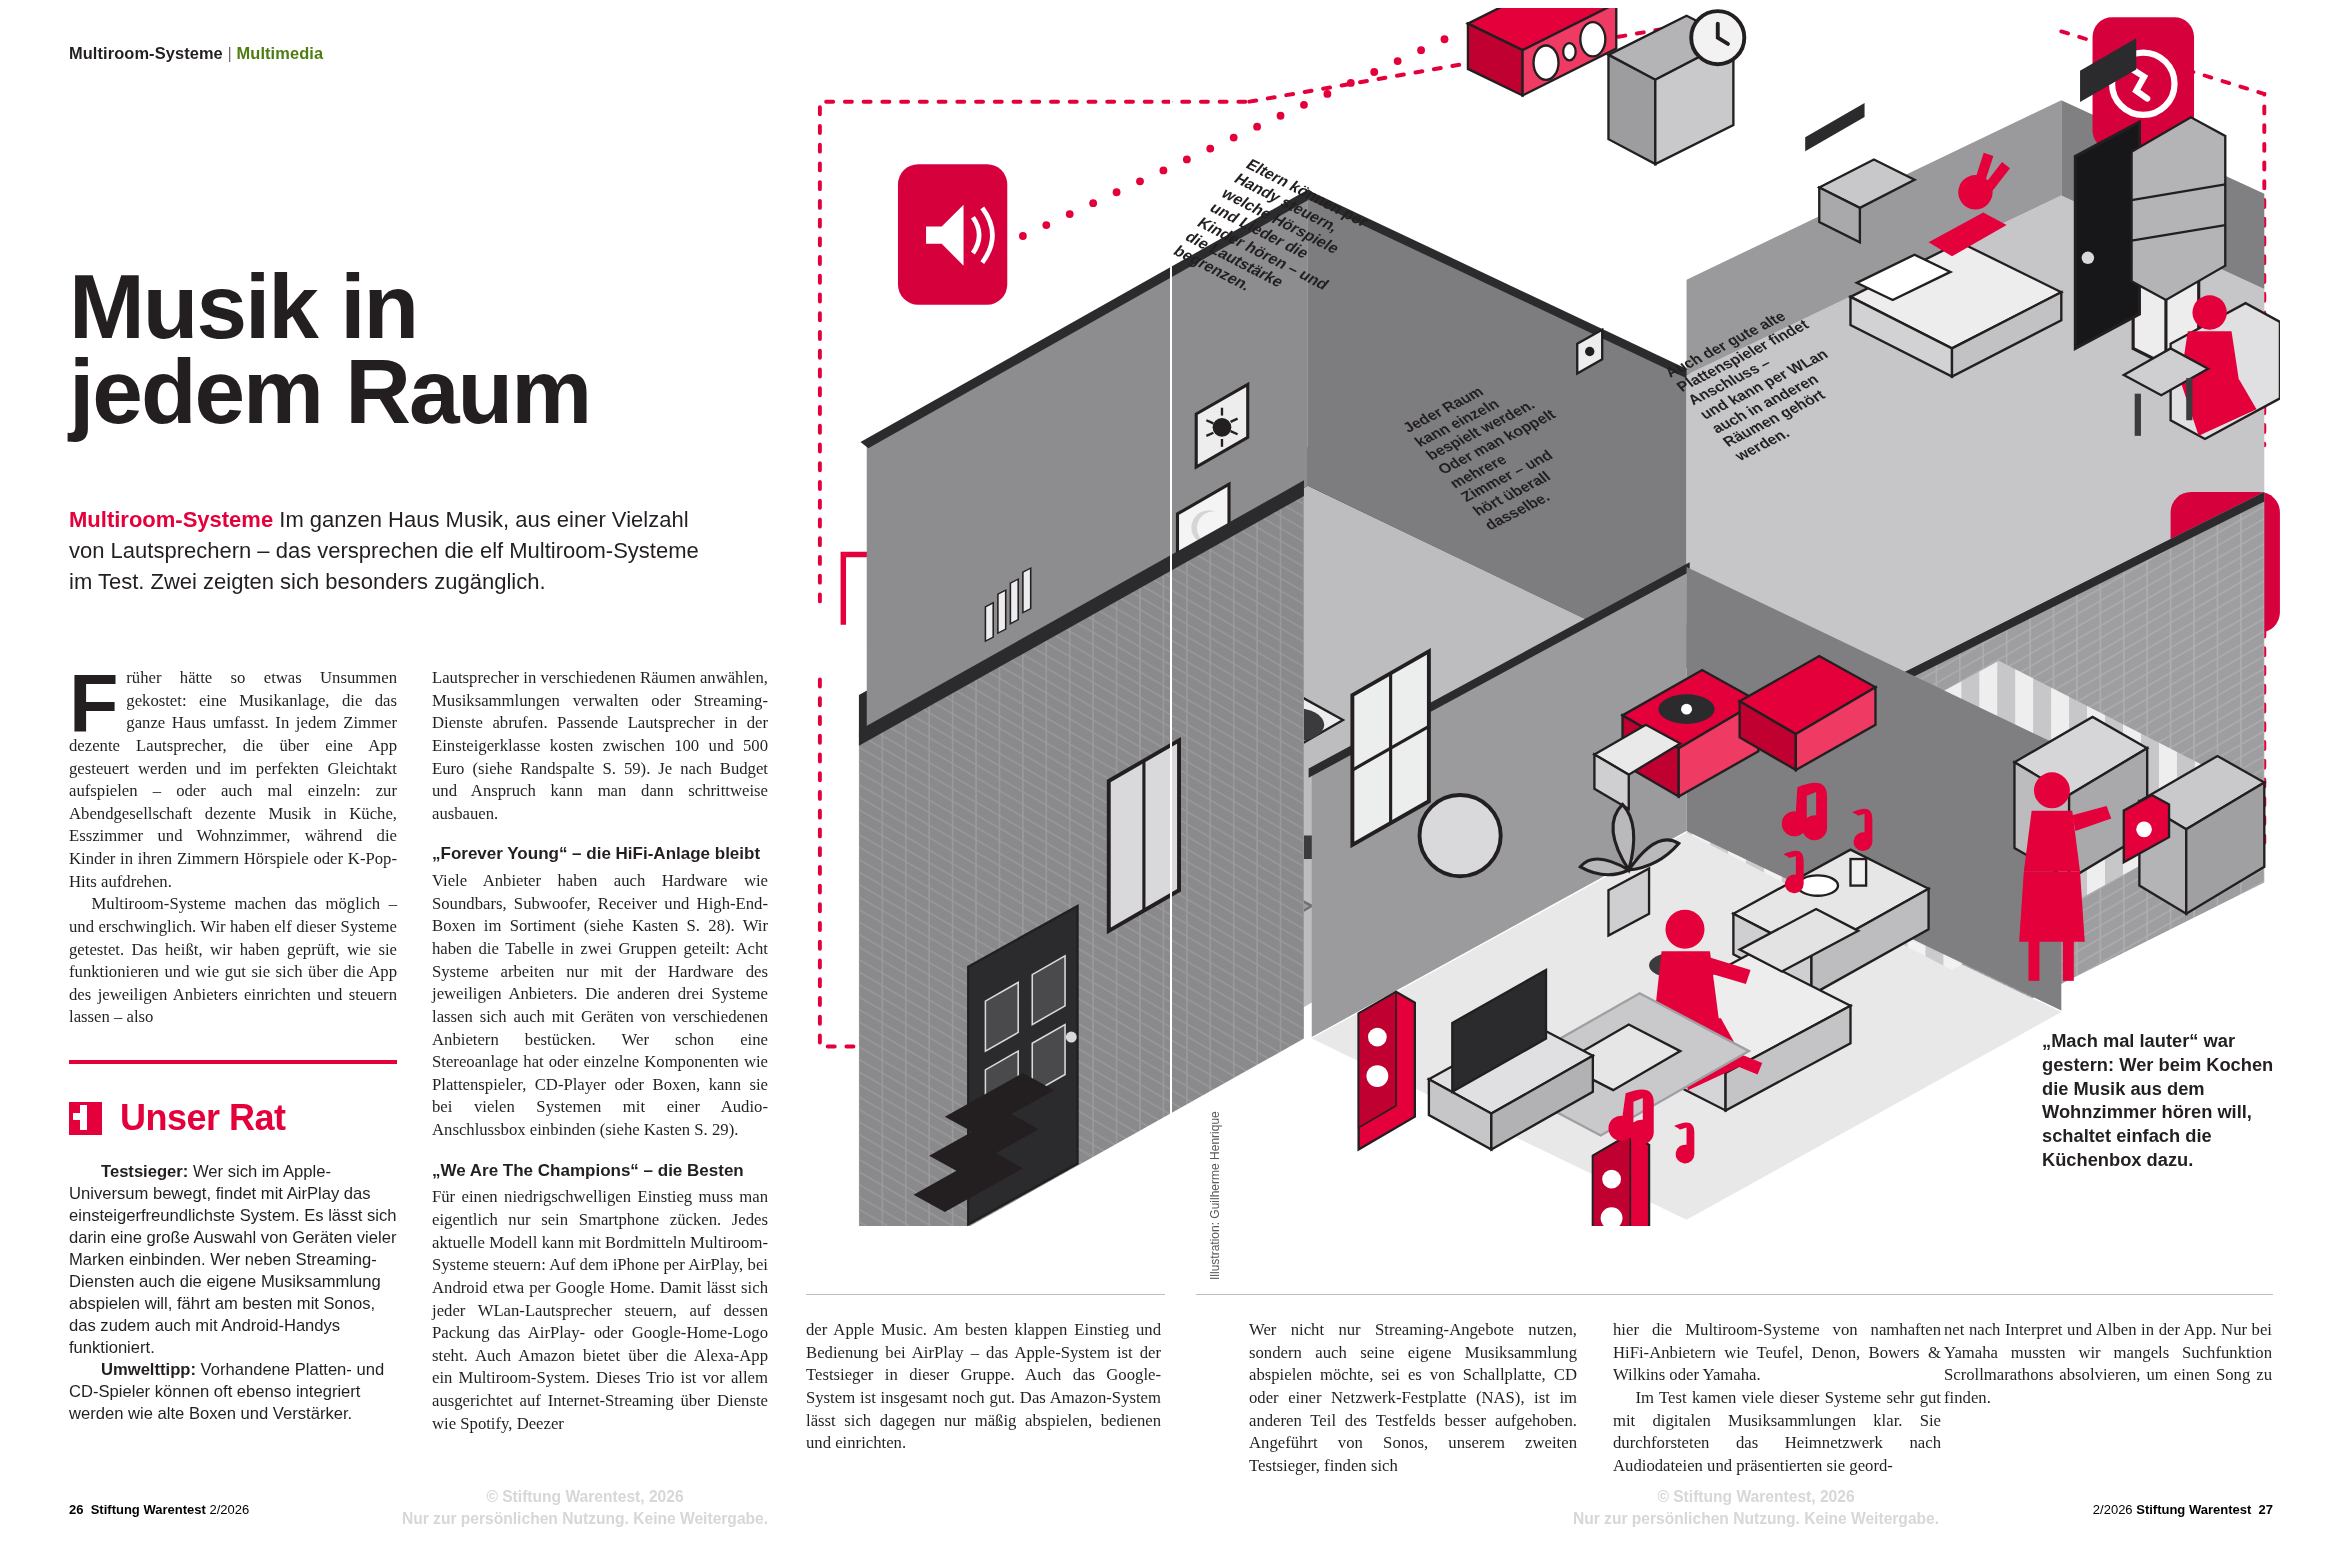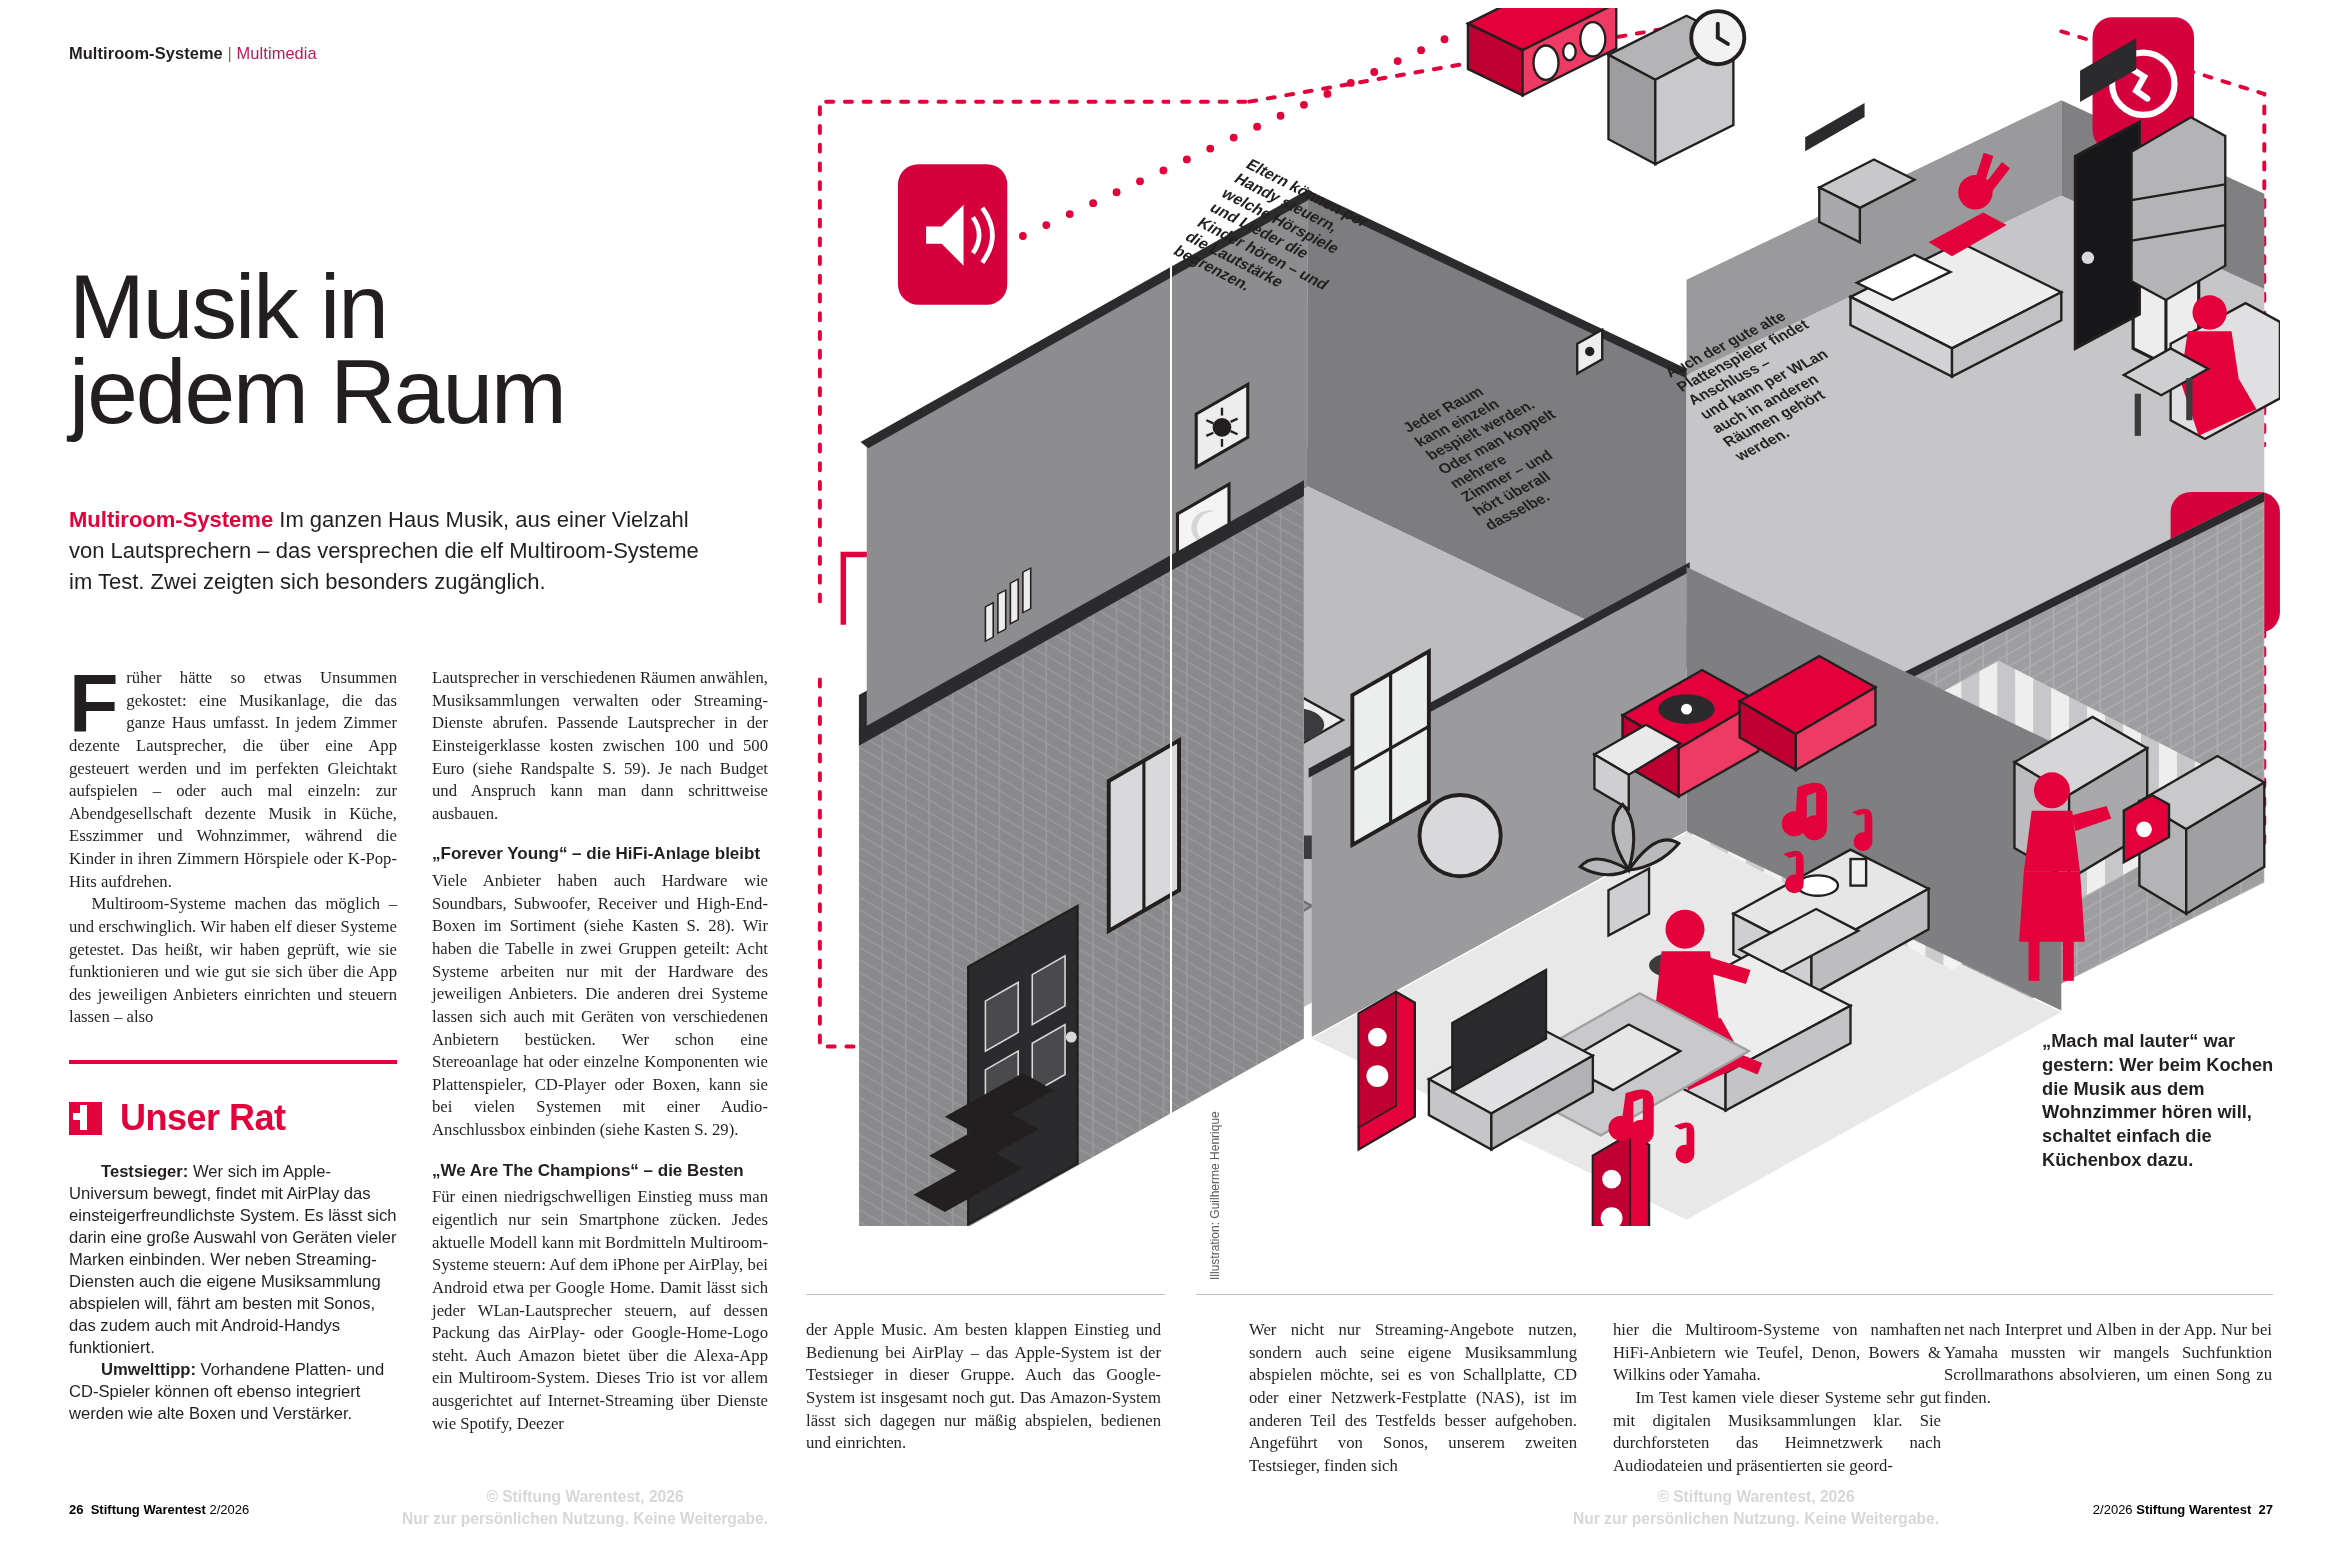--- a/index.html
+++ b/index.html
@@ -3,25 +3,25 @@
 <meta charset="utf-8">
 <style>
   html,body{margin:0;padding:0;background:#fff;}
   body{width:2342px;height:1561px;overflow:hidden;font-family:"Liberation Sans",sans-serif;color:#231f20;}
   .page{position:relative;width:2342px;height:1561px;background:#fff;}
 
   
   .runhead{position:absolute;left:69px;top:44px;font-size:16.4px;letter-spacing:0.1px;}
   .runhead b{font-weight:700;}
   .runhead .sep{color:#6d6e71;padding:0 4.7px;font-weight:400;}
-  .runhead .sec{color:#be185d;font-weight:400;}
+  .runhead .sec{color:#4d7c0f;font-weight:700;}
 
   
   .headline{position:absolute;left:69px;top:265px;width:703px;
-            font-size:91px;line-height:.93;font-weight:400;letter-spacing:-2px;color:#231f20;}
+            font-size:91px;line-height:.93;font-weight:700;letter-spacing:-2px;color:#231f20;}
 
   .standfirst{position:absolute;left:69px;top:504px;width:648px;
               font-size:22px;line-height:1.42;color:#231f20;}
   .standfirst .kicker{color:#e4003a;font-weight:700;}
 
   
   .col{position:absolute;font-family:"Liberation Serif",serif;font-size:16.7px;line-height:1.355;
        text-align:justify;color:#231f20;}
   .col p{margin:0;}
   .col p + p{text-indent:1.35em;}

